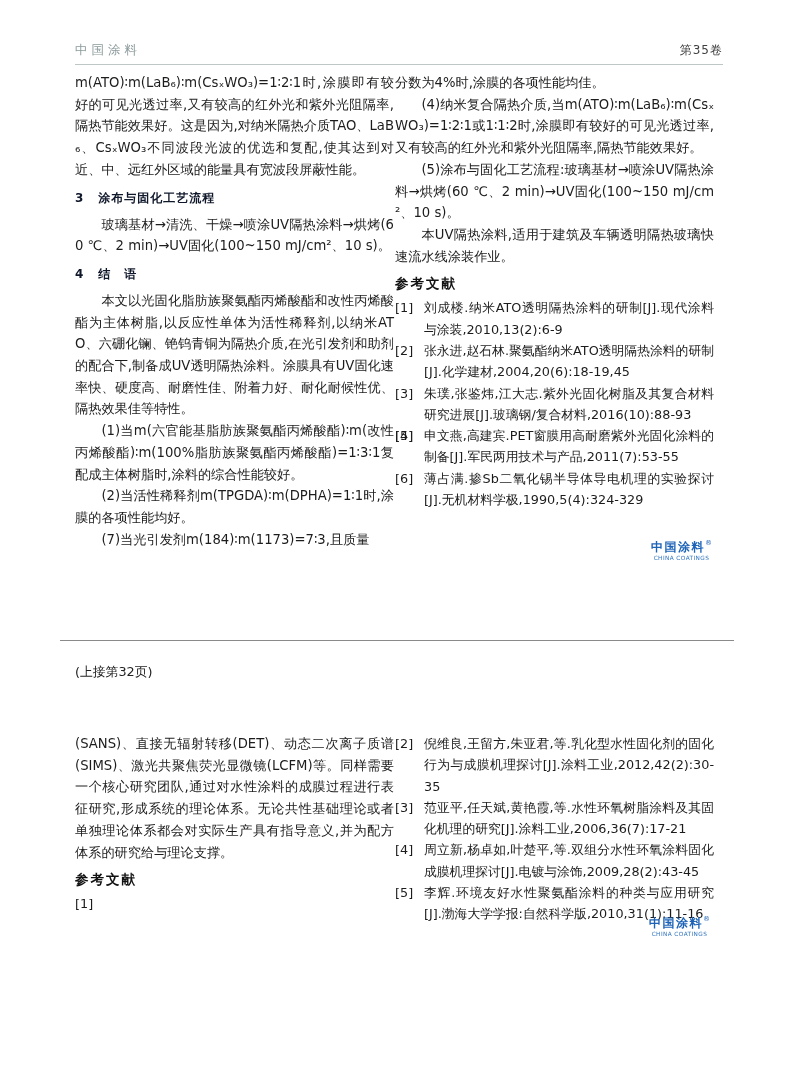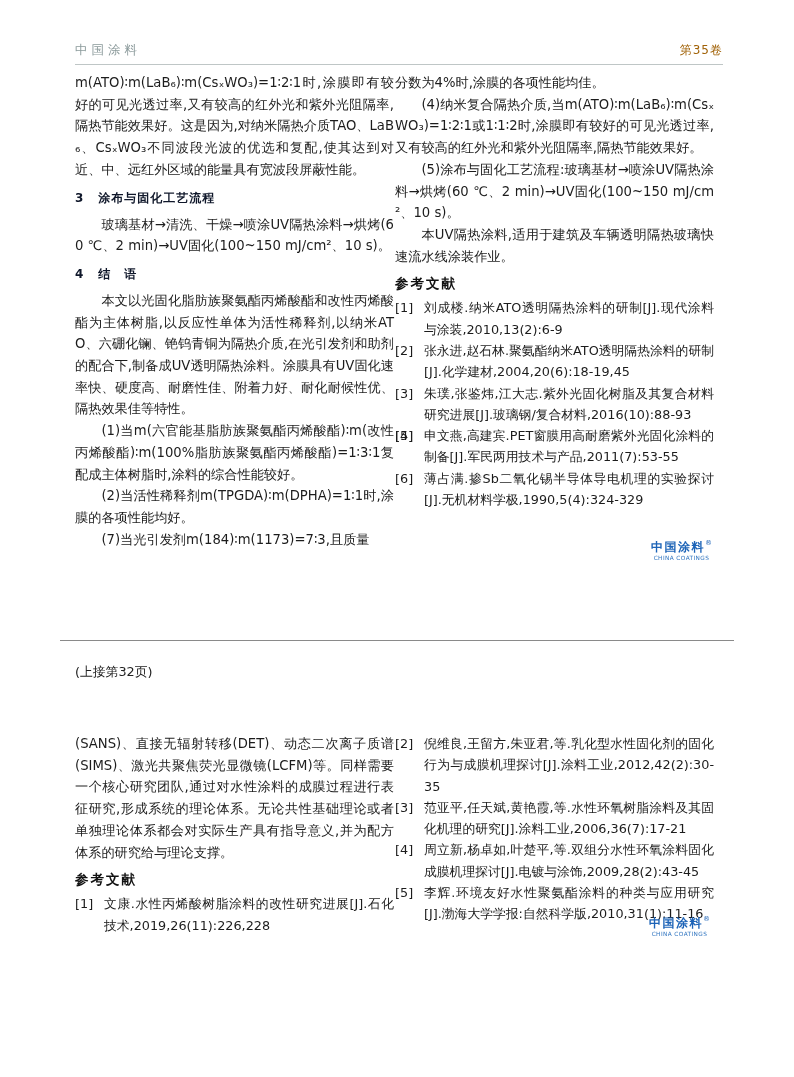--- a/index.html
+++ b/index.html
@@ -11,21 +11,21 @@
     color:#1c1c1c;
     overflow:hidden;
   }
   
   .header{
     position:absolute;top:42px;left:75px;width:648px;
     display:flex;justify-content:space-between;align-items:flex-end;
     padding-bottom:5px;border-bottom:1px solid #bfc6c6;
   }
   .journal-title{font-size:12.5px;color:#8b9a9b;letter-spacing:4px;}
-  .volume-label{font-size:12px;color:#a16207;letter-spacing:1px;}
+  .volume-label{font-size:12px;color:#404040;letter-spacing:1px;}
   
   .two-col{position:absolute;left:75px;width:649px;display:flex;gap:1px;}
   .col{width:319px;}
   .sec1{top:72px;}
   .sec2{top:733px;}
   
   .para{
     margin:0;font-size:13.2px;line-height:21.7px;
     text-align:justify;text-indent:2em;
     word-break:break-all;
@@ -140,21 +140,20 @@
 
   <div class="mid-divider"></div>
   <div class="continuation">(上接第32页)</div>
 
   <div class="two-col sec2">
     <div class="col">
       <p class="para noindent">(SANS)、直接无辐射转移(DET)、动态二次离子质谱(SIMS)、激光共聚焦荧光显微镜(LCFM)等。同样需要一个核心研究团队,通过对水性涂料的成膜过程进行表征研究,形成系统的理论体系。无论共性基础理论或者单独理论体系都会对实际生产具有指导意义,并为配方体系的研究给与理论支撑。</p>
       <div class="ref-heading">参考文献</div>
       <div class="ref">
         <span class="ref-num">[1]</span>
-        <span>文康.水性丙烯酸树脂涂料的改性研究进展[J].石化技术,2019,26(11):226,228</span>
       </div>
     </div>
     <div class="col" style="position:relative">
       <div class="ref">
         <span class="ref-num">[2]</span>
         <span>倪维良,王留方,朱亚君,等.乳化型水性固化剂的固化行为与成膜机理探讨[J].涂料工业,2012,42(2):30-35</span>
       </div>
       <div class="ref">
         <span class="ref-num">[3]</span>
         <span>范亚平,任天斌,黄艳霞,等.水性环氧树脂涂料及其固化机理的研究[J].涂料工业,2006,36(7):17-21</span>

